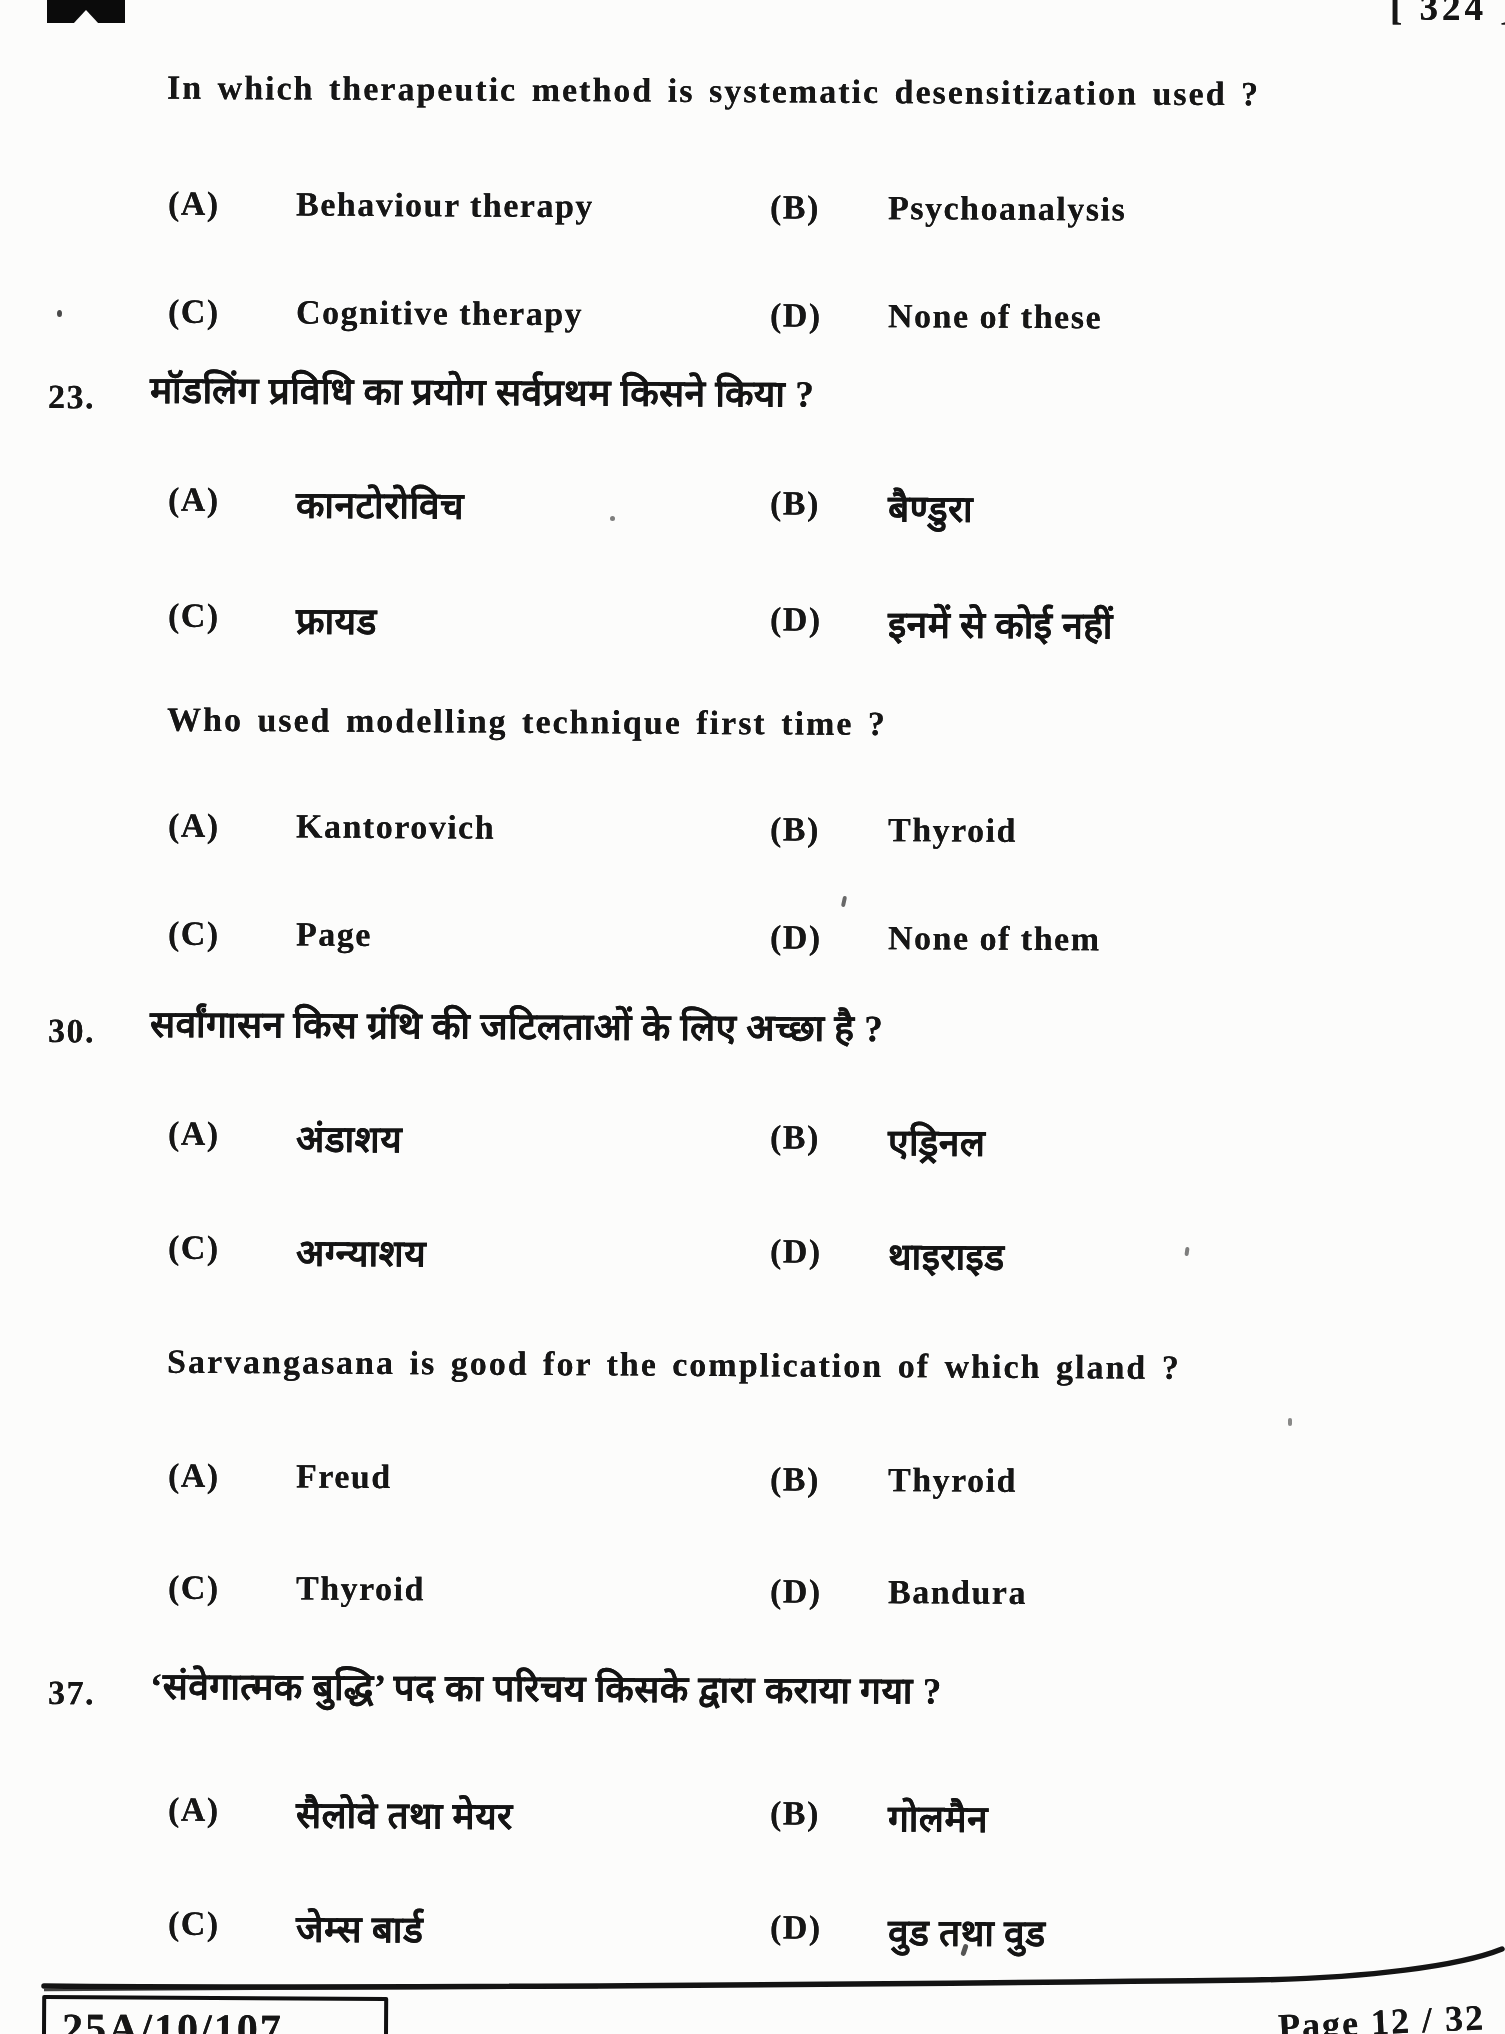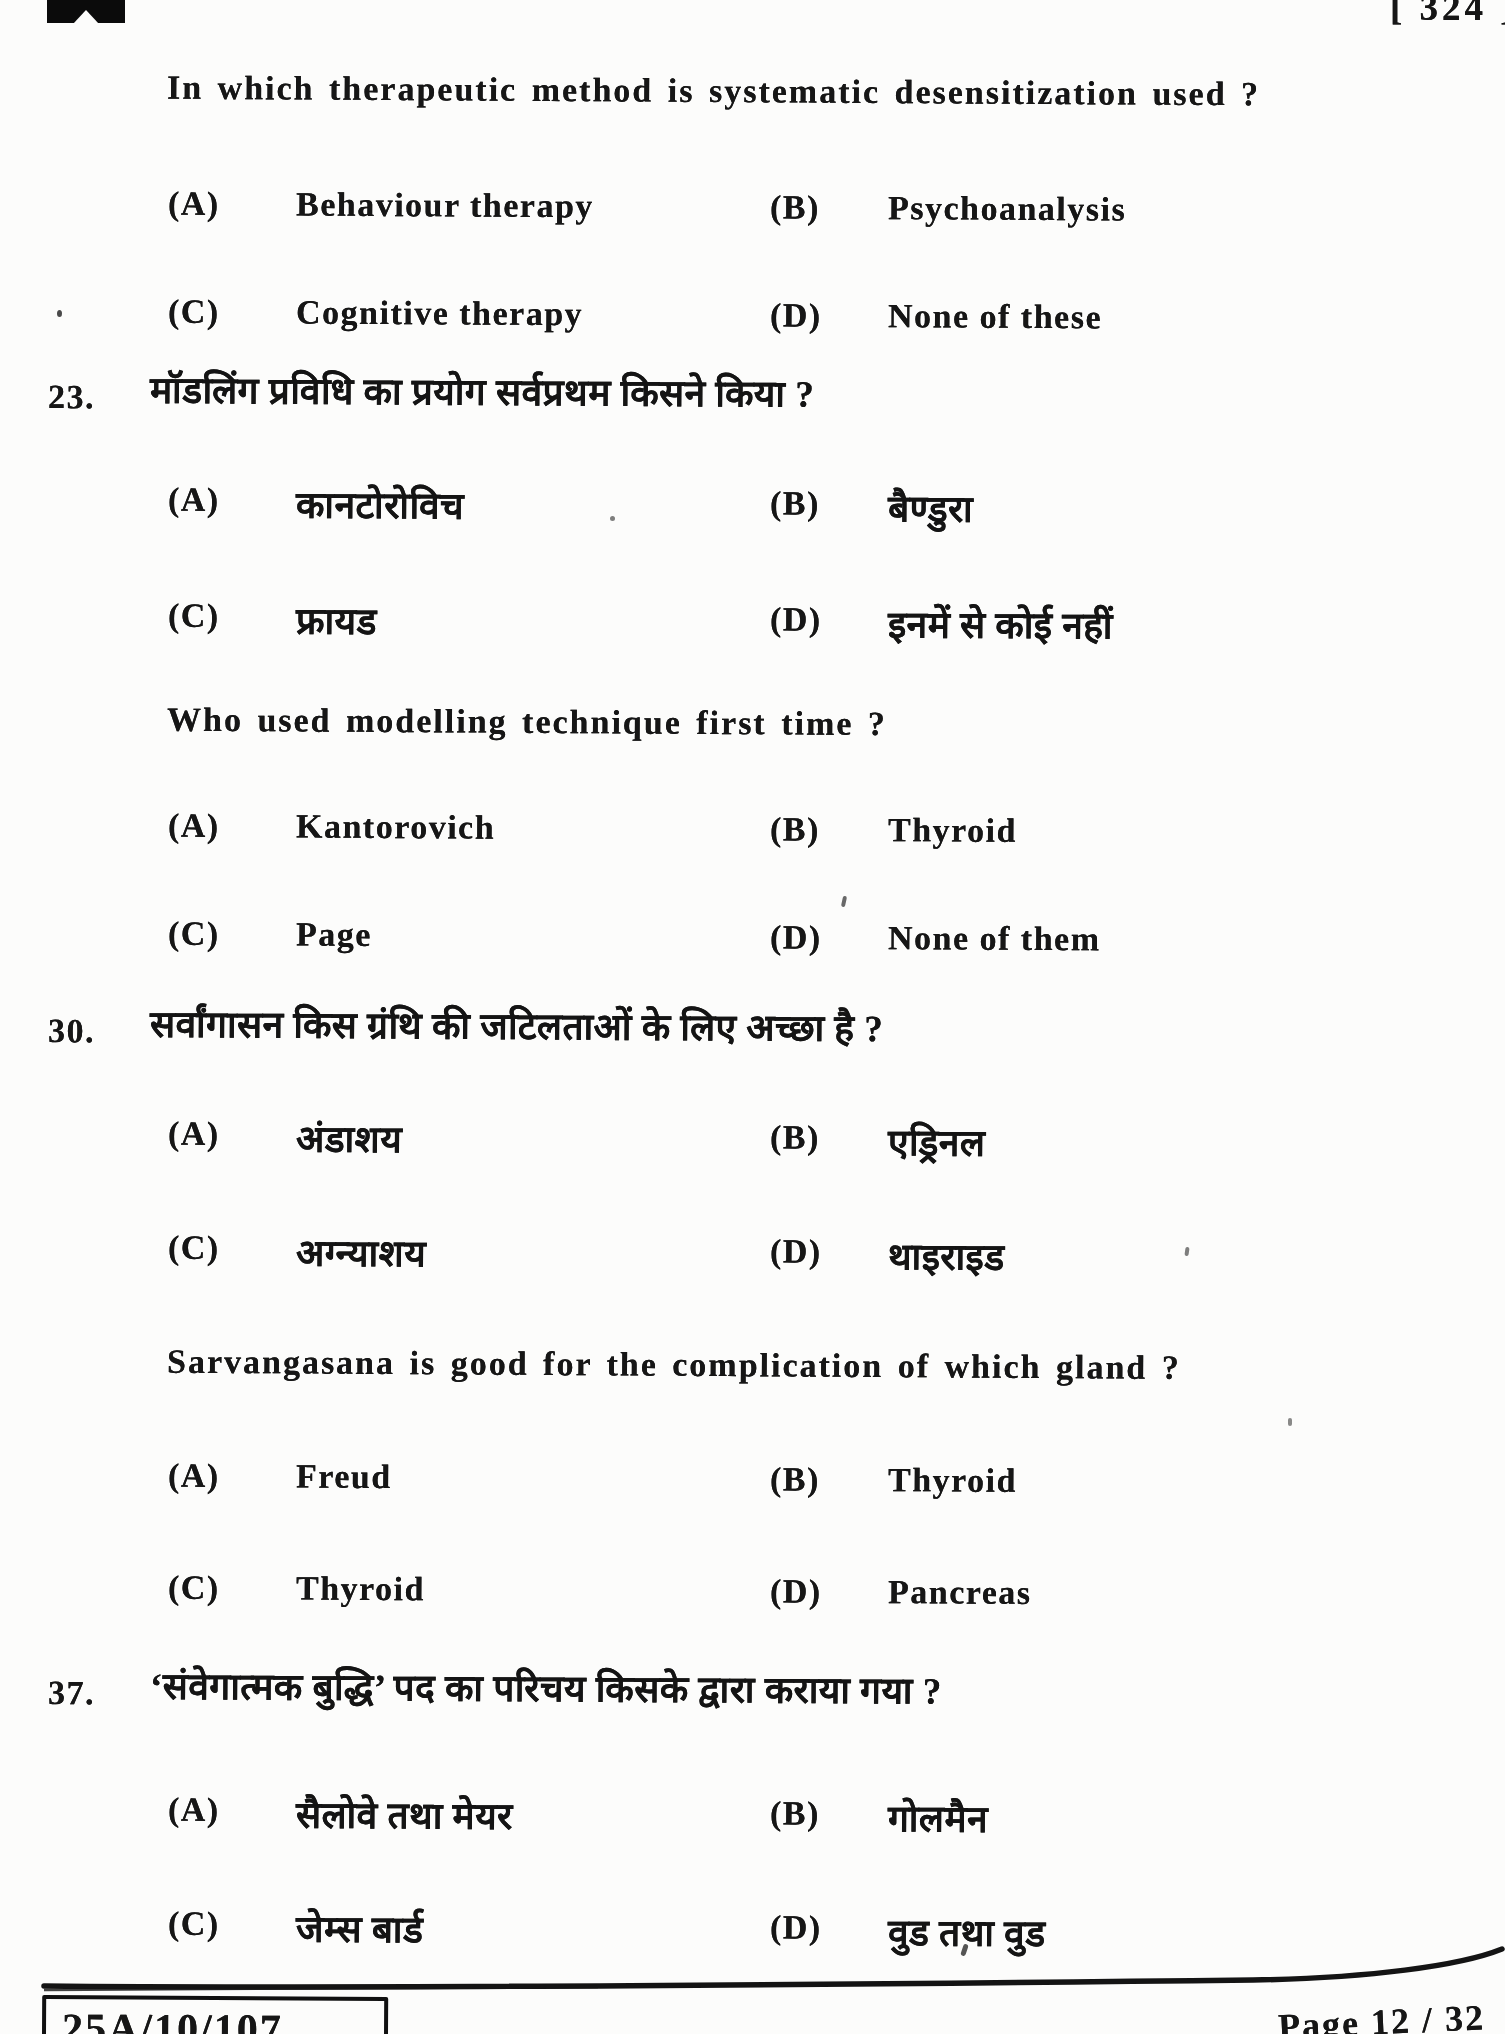--- a/index.html
+++ b/index.html
@@ -171,21 +171,21 @@
   <div class="row" style="top:1452px">
     <span class="lab en">(A)</span>
     <span class="txt en">Freud</span>
     <span class="lab colb en">(B)</span>
     <span class="txt colb en">Thyroid</span>
   </div>
   <div class="row" style="top:1564px">
     <span class="lab en">(C)</span>
     <span class="txt en">Thyroid</span>
     <span class="lab colb en">(D)</span>
-    <span class="txt colb en">Pancreas</span>
+    <span class="txt colb en">Bandura</span>
   </div>
 
   <div class="qrow" style="top:1658px">
     <span class="qnum en">37.</span>
     <span class="qstem hi">‘संवेगात्मक बुद्धि’ पद का परिचय किसके द्वारा कराया गया ?</span>
   </div>
   <div class="row" style="top:1786px">
     <span class="lab en">(A)</span>
     <span class="txt hi">सैलोवे तथा मेयर</span>
     <span class="lab colb en">(B)</span>

